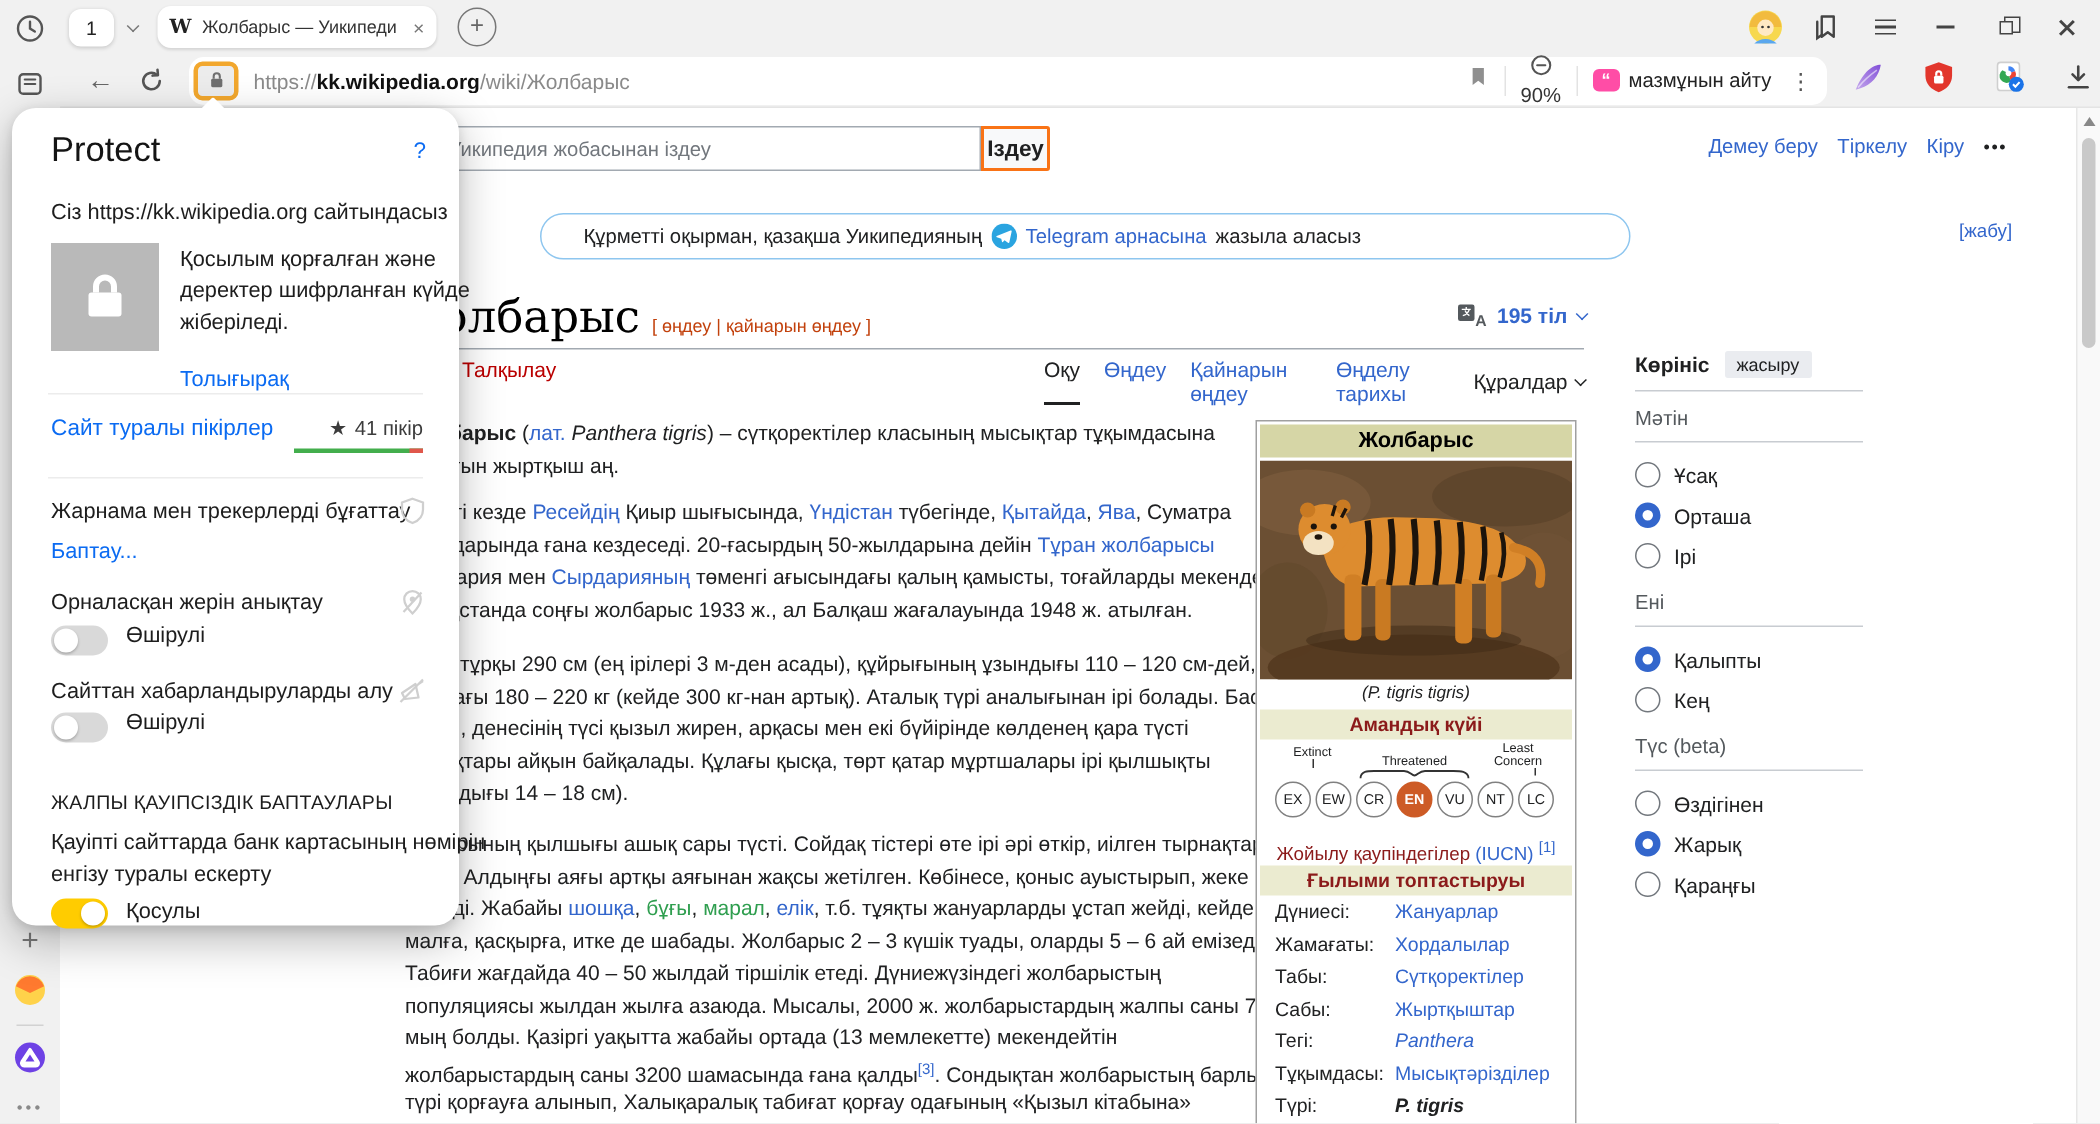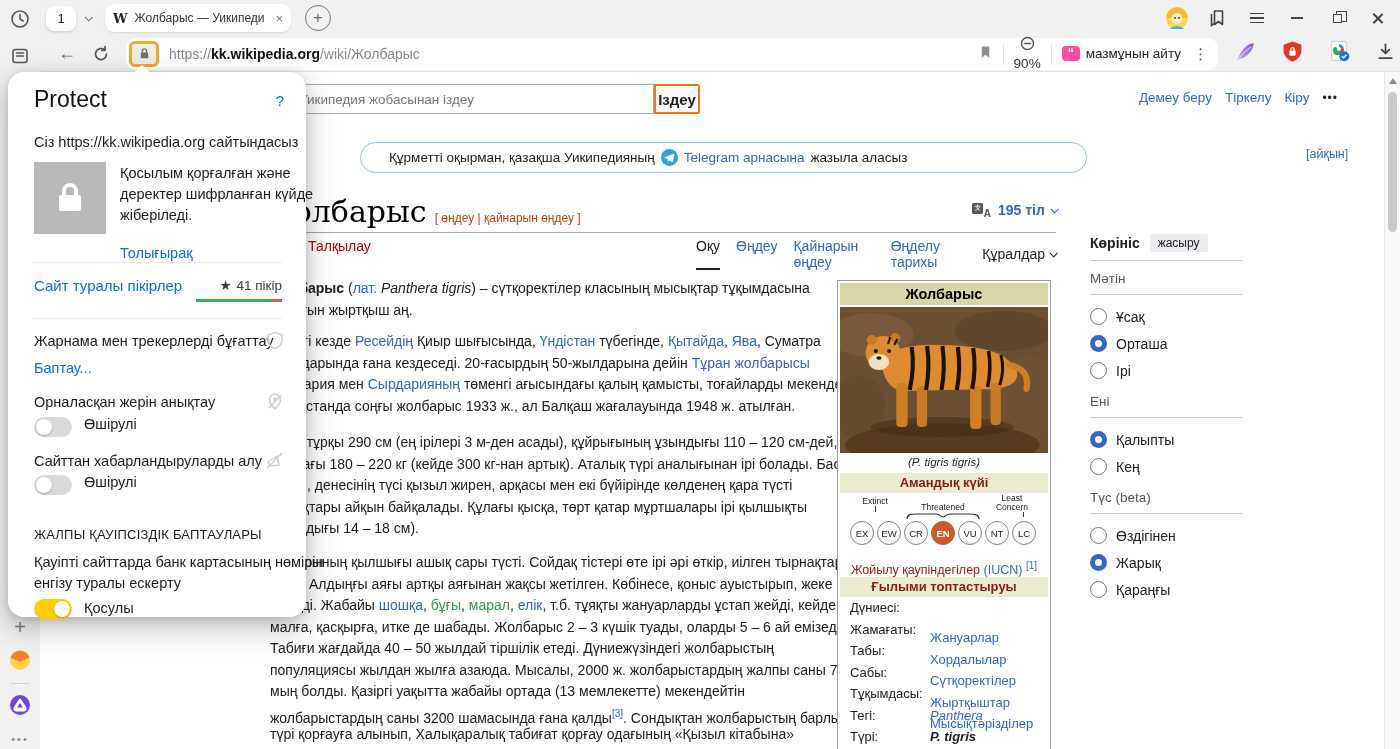--- a/index.html
+++ b/index.html
@@ -89,21 +89,21 @@
   .iucn{position:relative;height:62px;}
   .iucn .lbl{position:absolute;font-size:8.5px;color:#202122;transform:translateX(-50%);white-space:nowrap;}
   .iucn .tick{position:absolute;width:1px;background:#333;}
   .iucn-row{position:absolute;left:10px;top:28px;display:flex;gap:3px;}
   .iucn-c{width:24px;height:24px;border-radius:50%;border:1px solid #808080;color:#202122;font-size:9.5px;display:flex;align-items:center;justify-content:center;background:#fff;}
   .iucn-c.on{background:#cd5b26;border-color:#cd5b26;color:#fff;font-weight:bold;}
   .ib-status{height:18px;line-height:18px;text-align:center;font-size:12.5px;margin:2px 0;}
   .taxrow{display:flex;height:21.5px;line-height:21.5px;}
   .taxrow .tl{width:90px;padding-left:10px;color:#202122;}
   .taxrow .tv{flex:1;}
-  .l{color:#3366cc;margin-top:30px;} .li{color:#3366cc;font-style:italic;} .bi{color:#202122;font-weight:bold;font-style:italic;}
+  .l{color:#3366cc;} .li{color:#3366cc;font-style:italic;} .bi{color:#202122;font-weight:bold;font-style:italic;}
 
   
   .appearance{position:absolute;left:1050px;top:162px;width:152px;font-size:14px;}
   .ap-head{display:flex;align-items:center;gap:10px;}
   .ap-title{font-weight:bold;}
   .ap-chip{background:#eaecf0;border-radius:2px;font-size:12px;padding:2px 8px;color:#202122;}
   .ap-hr{border:none;border-top:1px solid #c8ccd1;margin:8px 0;}
   .ap-label{color:#54595d;font-size:13.5px;margin:10px 0 6px;}
   .ap-opt{display:flex;align-items:center;gap:9px;height:27px;}
   .radio{width:17px;height:17px;border-radius:50%;border:1.5px solid #72777d;background:#fff;flex:0 0 auto;}
@@ -306,21 +306,21 @@
 
     <div class="banner">
       <span>Құрметті оқырман, қазақша Уикипедияның</span>
       <svg width="17" height="17" viewBox="0 0 17 17">
           <circle cx="8.5" cy="8.5" r="8.5" fill="#2aa4e0"></circle>
           <path d="M3.5 8.3l9.2-3.6c.5-.2.9.1.7.8l-1.5 7c-.1.5-.5.7-.9.4l-2.3-1.7-1.1 1.1c-.2.2-.5.2-.6-.1l-.5-2.1-2.9-1c-.5-.2-.5-.6-.1-.8z" fill="#fff"></path>
         </svg>
       <span class="bluelink">Telegram арнасына</span>
       <span>жазыла аласыз</span>
     </div>
-    <span class="bannerclose">[айқын]</span>
+    <span class="bannerclose">[жабу]</span>
 
     <div class="wtitle-row">
       <span class="wtitle">Жолбарыс</span>
       <span class="weditlinks">[ өңдеу | қайнарын өңдеу ]</span>
     </div>
 
     <div class="langsel">
       <svg width="20" height="16" viewBox="0 0 20 16">
           <rect x="0" y="1" width="11" height="11" rx="1.5" fill="#54595d"></rect>
           <path d="M2.5 4.2h6M5.5 2.6v1.6M3.2 8.4c1.6-.3 3.6-1.8 4.4-4.2M7.6 8.4C6.3 7.6 5.1 6.2 4.7 5" stroke="#fff" stroke-width=".9" fill="none"></path>
@@ -439,26 +439,26 @@
         </div>
       <div class="taxrow">
           <span class="tl">Табы:</span>
           <span class="tv l">Сүтқоректілер</span>
         </div>
       <div class="taxrow">
           <span class="tl">Сабы:</span>
           <span class="tv l">Жыртқыштар</span>
         </div>
       <div class="taxrow">
+          <span class="tl">Тегі:</span>
+          <span class="tv li">Panthera</span>
+        </div>
+      <div class="taxrow">
           <span class="tl">Тұқымдасы:</span>
           <span class="tv l">Мысықтәрізділер</span>
-        </div>
-      <div class="taxrow">
-          <span class="tl">Тегі:</span>
-          <span class="tv li">Panthera</span>
         </div>
       <div class="taxrow">
           <span class="tl">Түрі:</span>
           <span class="tv bi">P. tigris</span>
         </div>
 
     </div>
 
     <div class="appearance">
       <div class="ap-head">

